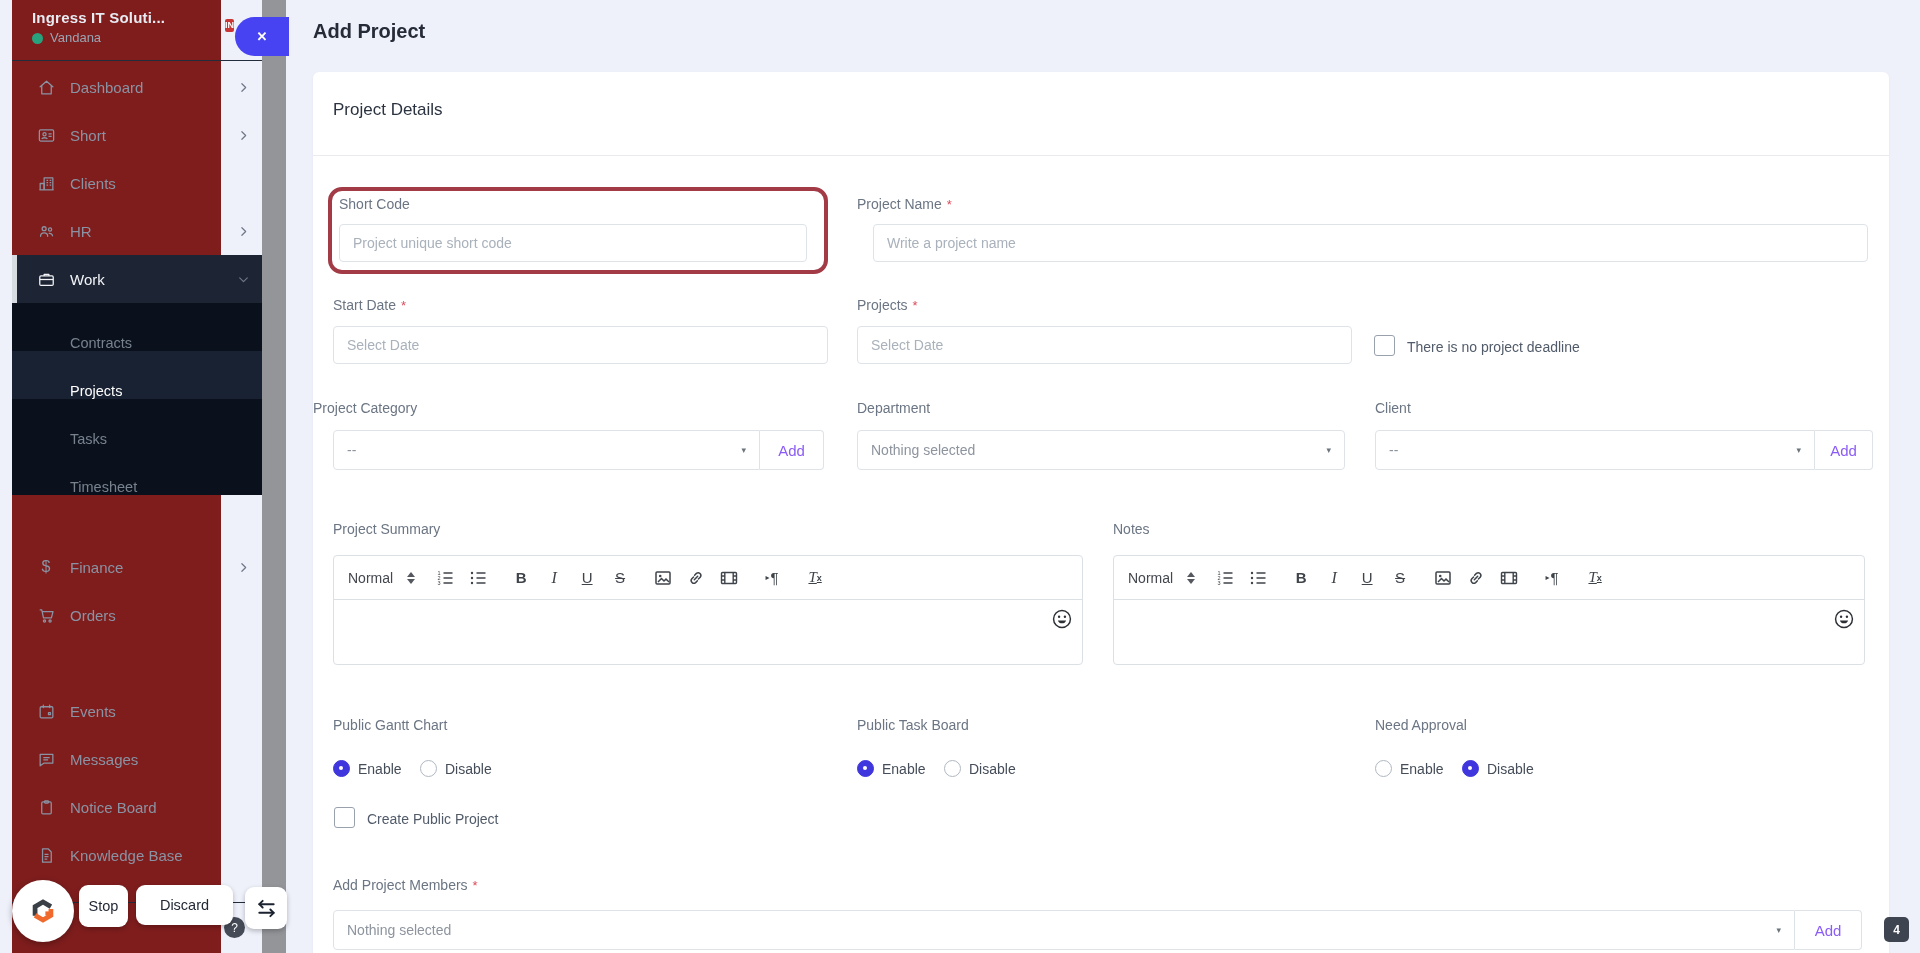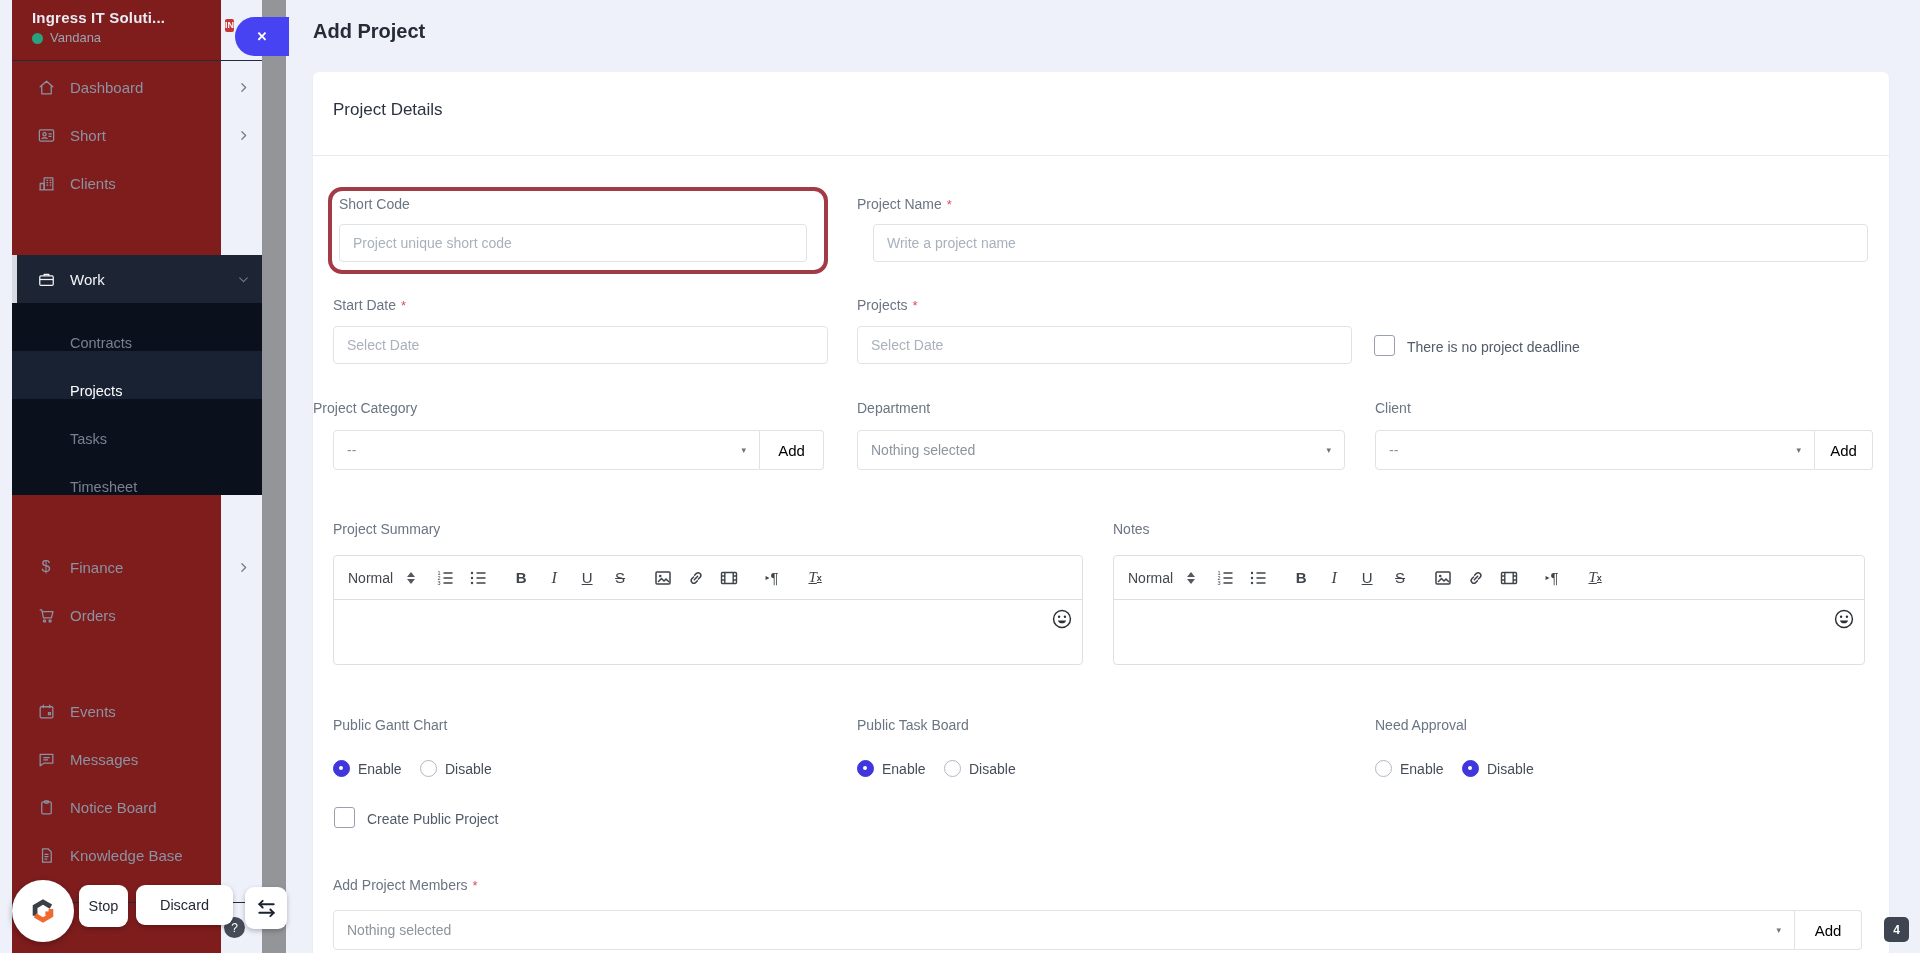--- a/index.html
+++ b/index.html
@@ -47,21 +47,21 @@
   .tinput{position:absolute;height:38px;box-sizing:border-box;border:1px solid #dee3e8;border-radius:4px;
           background:#fff;font-family:"Liberation Sans",sans-serif;font-size:14px;color:#39414e;padding:0 13px;outline:none;}
   .tinput::placeholder{color:#a9b1bb;}
 
   .sel{position:absolute;height:40px;box-sizing:border-box;border:1px solid #dee3e8;border-radius:4px 0 0 4px;
        background:#fff;display:flex;align-items:center;padding:0 13px;cursor:pointer;}
   .sel.rounded{border-radius:4px;}
   .sel .val{font-size:14px;color:#8d949e;flex:1;}
   .sel .caret{font-size:9px;color:#6c757d;margin-left:8px;}
   .addbtn{position:absolute;height:40px;box-sizing:border-box;border:1px solid #dee3e8;border-left:none;
-          border-radius:0 4px 4px 0;background:#fff;color:#000000;font-size:15px;display:flex;align-items:center;
+          border-radius:0 4px 4px 0;background:#fff;color:#8b5cf6;font-size:15px;display:flex;align-items:center;
           justify-content:center;cursor:pointer;font-family:"Liberation Sans",sans-serif;}
 
   .cbx{position:absolute;width:21px;height:21px;box-sizing:border-box;border:1.5px solid #98a1ac;border-radius:3px;
        background:#fff;cursor:pointer;}
   .cblabel{position:absolute;font-size:14px;color:#515b69;cursor:default;}
 
   .hl-red{position:absolute;left:328px;top:187px;width:492px;height:79px;border:4px solid #a33b46;border-radius:14px;
           pointer-events:none;z-index:6;}
 
   
@@ -154,20 +154,36 @@
         <svg width="19" height="19" viewBox="0 0 24 24" fill="none" stroke="currentColor" stroke-width="1.6" stroke-linejoin="round">
           <path d="M4 20v-8h5v8"></path>
           <path d="M9 20V5h11v15"></path>
           <path d="M12 8h2M16 8h2M12 11h2M16 11h2M12 14h2M16 14h2"></path>
           <path d="M3 20h18"></path>
         </svg>
       </span>
     <span class="sb-lbl">Clients</span>
   </div>
 
+  <div class="sb-item" style="top:207px">
+    <span class="sb-ic">
+        <svg width="19" height="19" viewBox="0 0 24 24" fill="none" stroke="currentColor" stroke-width="1.6" stroke-linecap="round" stroke-linejoin="round">
+          <circle cx="9" cy="8.5" r="2.5"></circle>
+          <circle cx="16.5" cy="9.5" r="2"></circle>
+          <path d="M4.5 18c0-2.6 2-4.2 4.5-4.2s4.5 1.6 4.5 4.2"></path>
+          <path d="M15.5 14.3c2.2-.2 4 1.2 4 3.2"></path>
+        </svg>
+      </span>
+    <span class="sb-lbl">HR</span>
+    <span class="sb-chev">
+        <svg width="13" height="13" viewBox="0 0 24 24" fill="none" stroke="currentColor" stroke-width="2.2" stroke-linecap="round" stroke-linejoin="round">
+          <path d="M9 5l7 7-7 7"></path>
+        </svg>
+      </span>
+  </div>
 
   <div class="sb-item active-parent" style="top:255px">
     <span class="sb-ic">
         <svg width="19" height="19" viewBox="0 0 24 24" fill="none" stroke="currentColor" stroke-width="1.6" stroke-linejoin="round">
           <rect x="3.5" y="7.5" width="17" height="12" rx="1.5"></rect>
           <path d="M9 7.5V5.5h6v2"></path>
           <path d="M3.5 12h17"></path>
         </svg>
       </span>
     <span class="sb-lbl">Work</span>

